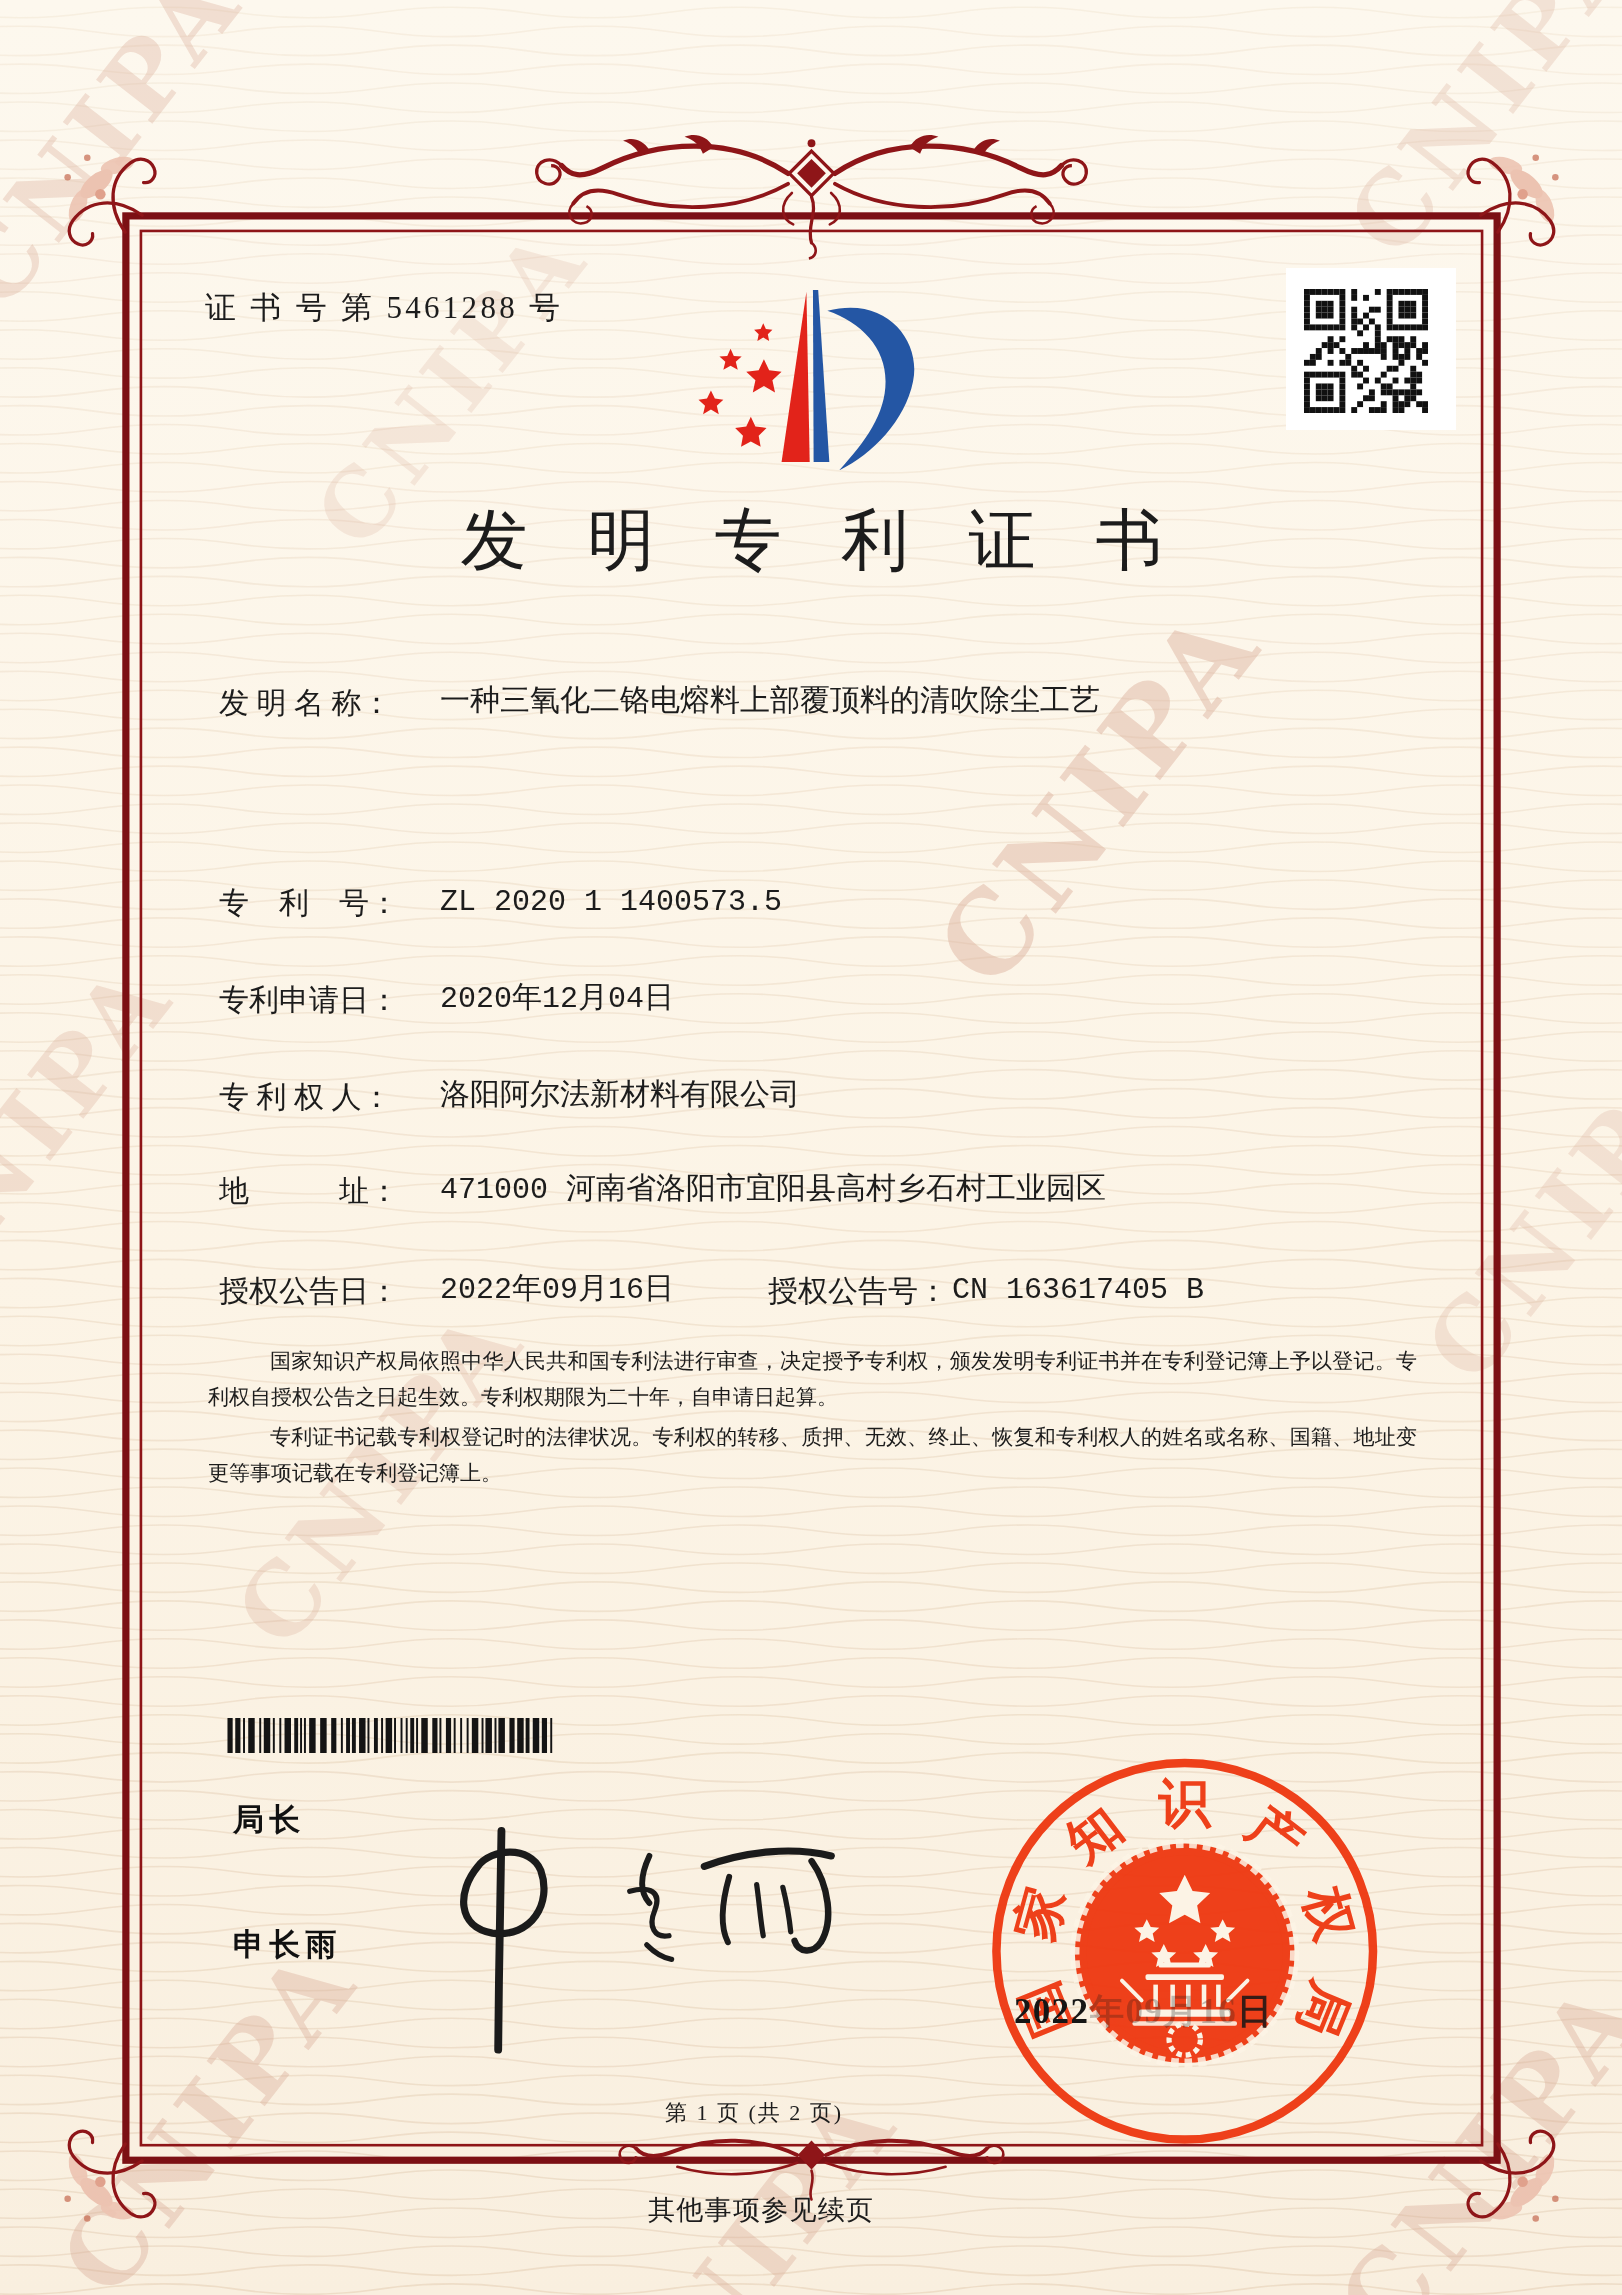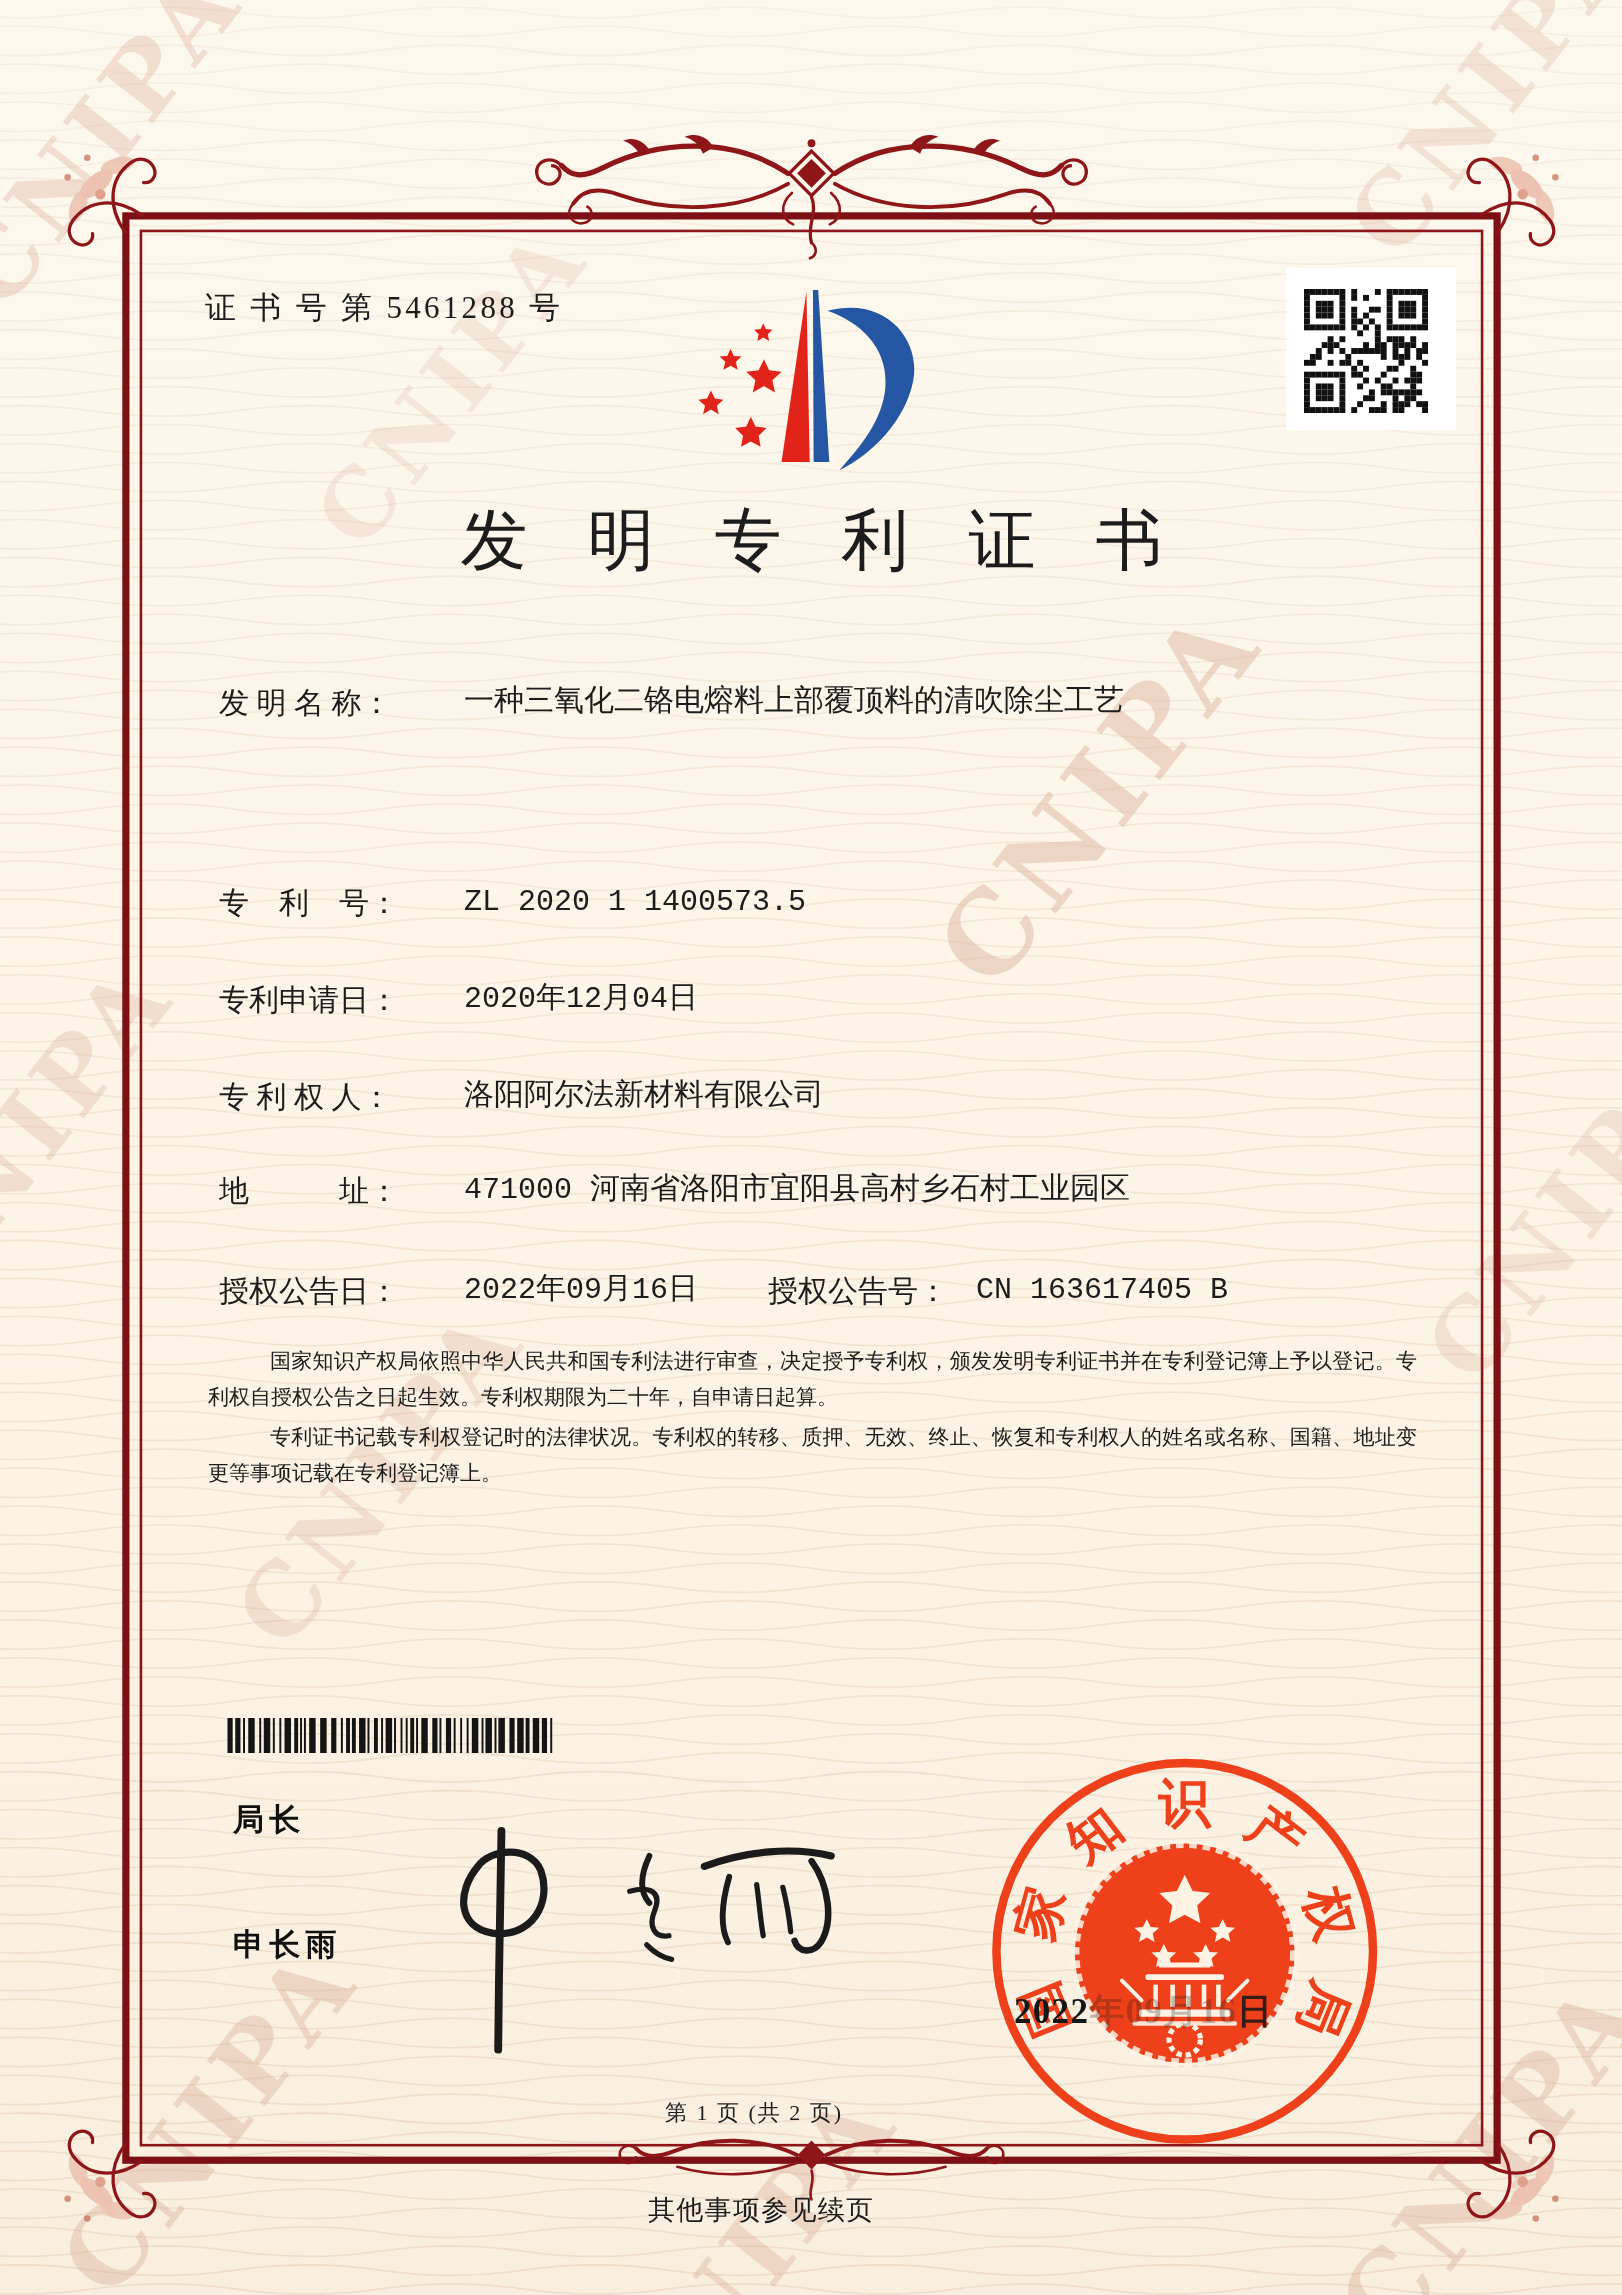--- a/index.html
+++ b/index.html
@@ -13,21 +13,21 @@
   .watermark{
     position:absolute;z-index:2;font-family:"DejaVu Serif","Liberation Serif",serif;
     font-weight:bold;color:#d9ab97;letter-spacing:7.9px;transform:translate(-50%,-50%) rotate(-52deg);
     white-space:nowrap;pointer-events:none;
   }
   #frame-svg{position:absolute;left:0;top:0;z-index:3;}
   .content{position:absolute;z-index:4;}
   .cert-no{left:205px;top:287px;font-size:31px;letter-spacing:3.3px;}
   .title{left:0;right:0;top:495px;text-align:center;font-weight:normal;font-size:67px;}
   .title span{letter-spacing:60px;margin-right:-60px;}
-  .field-row{left:219px;display:flex;align-items:flex-start;font-size:30px;line-height:39px;gap:24px;}
+  .field-row{left:219px;display:flex;align-items:flex-start;font-size:30px;line-height:39px;}
   .field-label{white-space:pre;width:217px;flex:0 0 auto;}
   .field-value{white-space:nowrap;margin-left:3.9px;font-family:Liberation Mono, monospace;}
   .grant-no{left:768px;}
   .paras{left:208px;top:1343px;width:1209px;font-size:21px;line-height:36px;text-align:justify;}
   .paras p{margin:0;text-indent:62px;}
   .paras p + p{margin-top:3.9px;}
   #barcode-svg{left:226px;top:1718px;}
   .signer{left:233px;font-family:"Liberation Sans","DejaVu Sans",sans-serif;font-weight:bold;
           font-size:31px;letter-spacing:5.2px;color:#111;}
   #signature-svg{left:419px;top:1793px;z-index:4;}

